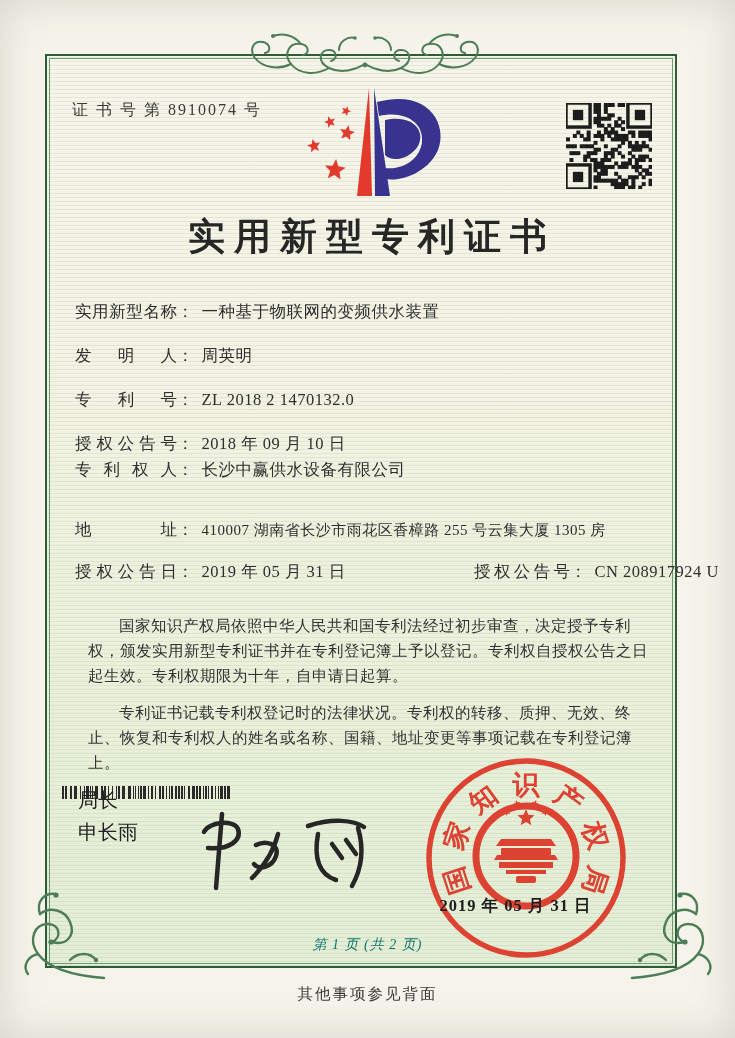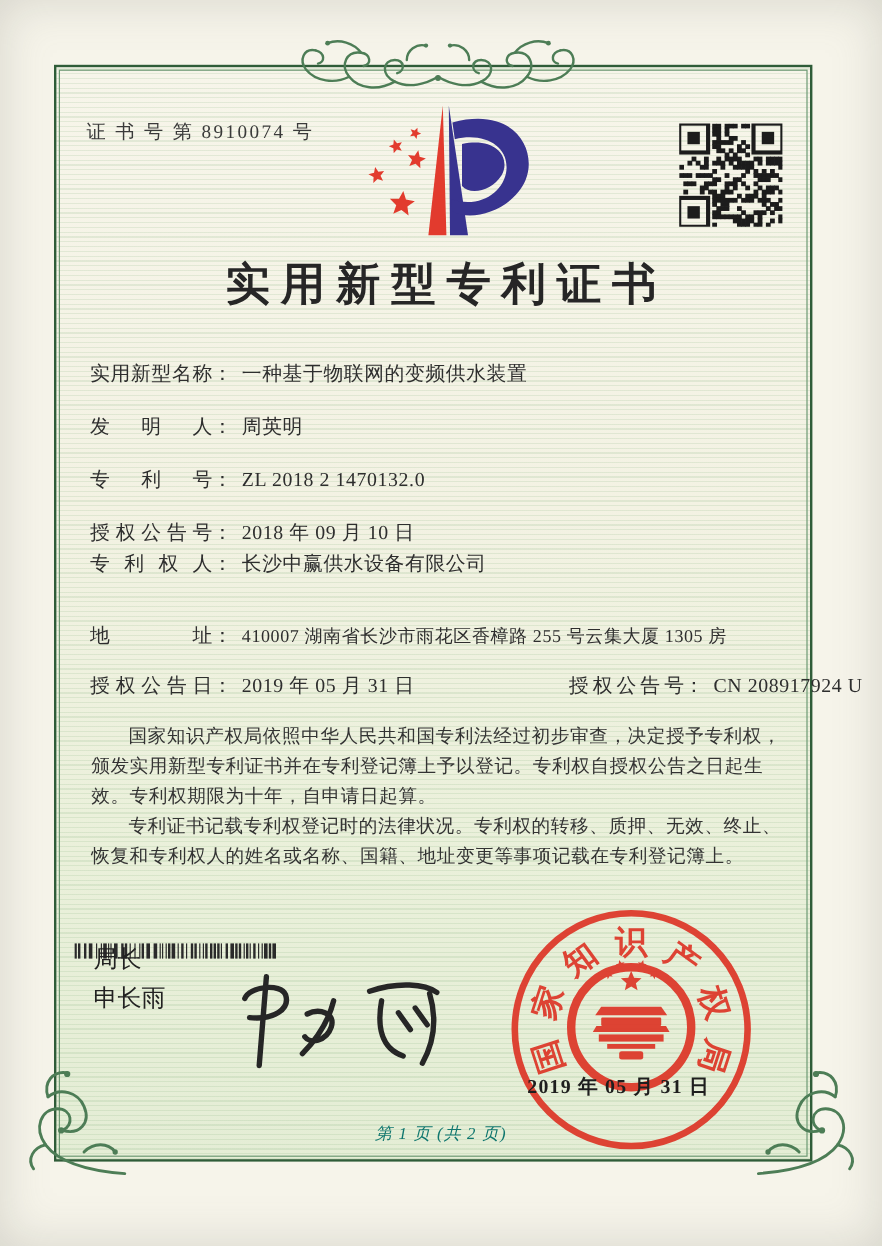--- a/index.html
+++ b/index.html
@@ -29,21 +29,21 @@
     font-size:37px;font-weight:700;letter-spacing:9px;color:#262626;text-indent:9px;
   }
   .fields{position:absolute;left:75px;top:0;width:585px;}
   .frow{position:absolute;left:0;width:585px;white-space:nowrap;font-size:16.5px;color:#2e2e2e;}
   .flabel{display:inline-block;width:102px;text-align:justify;text-align-last:justify;vertical-align:bottom;}
   .fcolon{display:inline-block;margin-right:8px;}
   .fvalue{letter-spacing:.5px;}
   .grant2{position:absolute;left:352px;top:0;white-space:nowrap;margin-left:47px;}
   .grant2 .flabel{width:96px;}
   .paras{position:absolute;left:76px;top:601px;width:584px;font-size:15.5px;line-height:25px;color:#333;}
-  .paras p{margin:0;text-indent:2em;letter-spacing:.5px;}
+  .paras p{margin:12px;text-indent:2em;letter-spacing:.5px;}
   .barcode{position:absolute;left:62px;top:786px;}
   .signer{position:absolute;left:78px;top:784px;font-size:20px;line-height:32px;color:#222;}
   .signature{position:absolute;left:192px;top:800px;}
   .seal{position:absolute;left:420px;top:752px;}
   .seal-ch{font-size:27px;font-weight:bold;fill:#dd3526;text-anchor:middle;dominant-baseline:middle;
     font-family:"Liberation Serif",serif;}
   .seal-date{position:absolute;left:423px;top:895px;width:185px;text-align:center;
     font-size:16.5px;font-weight:600;color:#1e1e1e;letter-spacing:1px;}
   .page-num{position:absolute;left:0;right:0;top:936px;text-align:center;font-size:14px;color:#0f766e;letter-spacing:1px;font-style:italic;}
   .back-note{position:absolute;left:0;right:0;top:984px;text-align:center;font-size:15.5px;color:#3a3a3a;letter-spacing:2px;}
@@ -472,13 +472,14 @@
           <text x="147.14496766047313" y="49.36881039375368" transform="rotate(36 147.14496766047313 49.36881039375368)" class="seal-ch">产</text>
           <text x="172.57395614066075" y="84.36881039375368" transform="rotate(72 172.57395614066075 84.36881039375368)" class="seal-ch">权</text>
           <text x="172.57395614066075" y="127.63118960624631" transform="rotate(108 172.57395614066075 127.63118960624631)" class="seal-ch">局</text>
         </g>
     </g>
   </svg>
 
   <div class="seal-date">2019 年 05 月 31 日</div>
 
   <div class="page-num">第 1 页 (共 2 页)</div>
+  <div class="back-note">其他事项参见背面</div>
 </div>
 
 </body></html>

